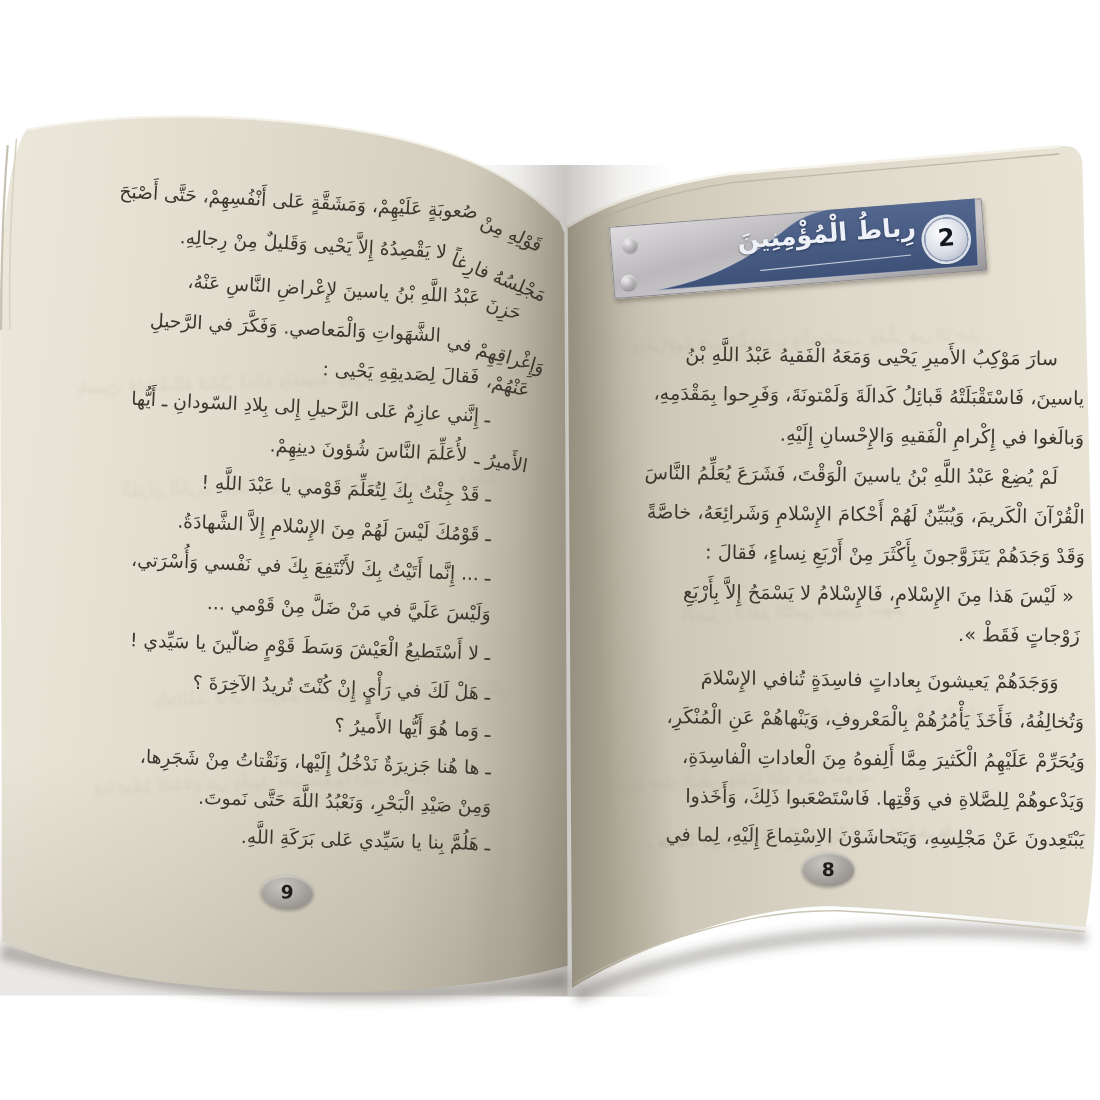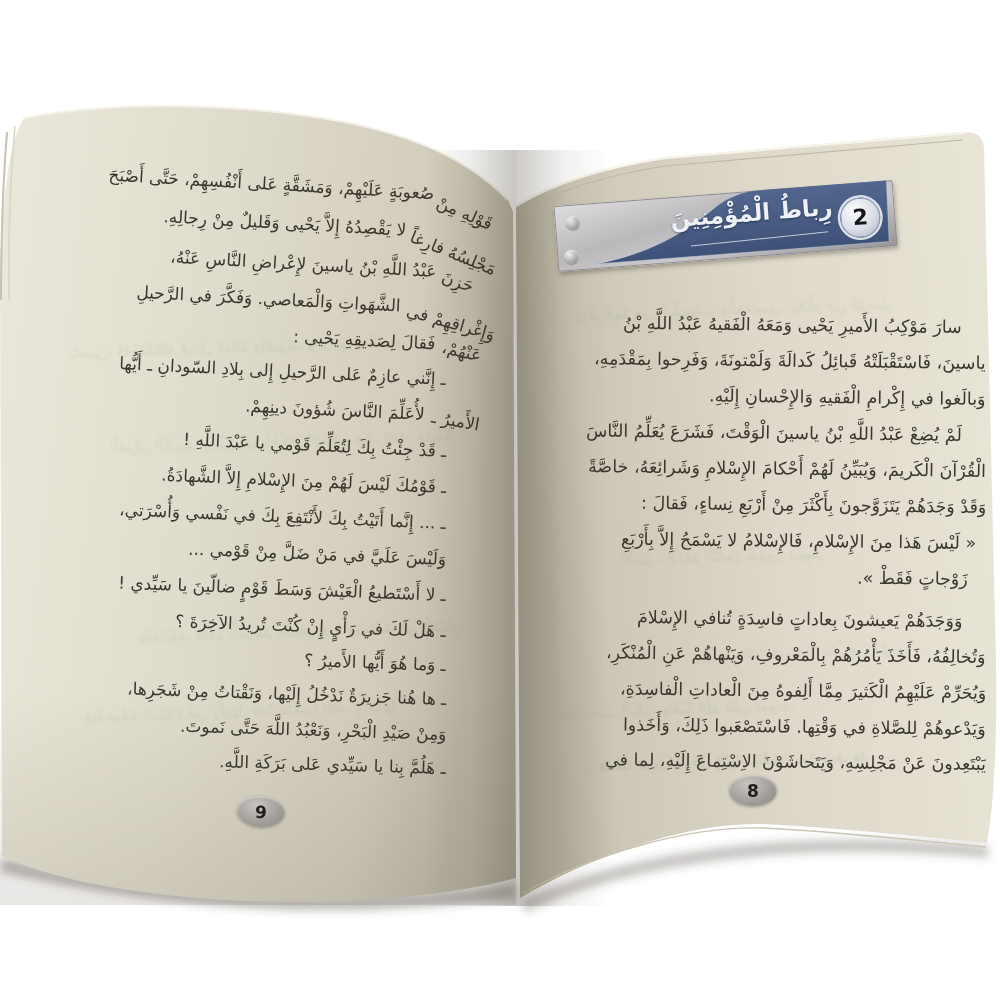--- a/index.html
+++ b/index.html
@@ -138,21 +138,21 @@
       <div class="tline left-line" style="right: 554px; top: 688px; transform: rotate(1.9deg);">ـ ها هُنا جَزيرَةٌ نَدْخُلُ إِلَيْها، وَنَقْتاتُ مِنْ شَجَرِها،</div>
       <div class="tline left-line" style="right: 554px; top: 723px; transform: rotate(1.8deg);">وَمِنْ صَيْدِ الْبَحْرِ، وَنَعْبُدُ اللَّهَ حَتَّى نَموتَ.</div>
       <div class="tline left-line" style="right: 554px; top: 757px; transform: rotate(1.7deg);">ـ هَلُمَّ بِنا يا سَيِّدي عَلى بَرَكَةِ اللَّهِ.</div>
       <div class="tline right-line" style="right: 38px; top: 316px; transform: rotate(0.7deg);">سارَ مَوْكِبُ الأَميرِ يَحْيى وَمَعَهُ الْفَقيهُ عَبْدُ اللَّهِ بْنُ</div>
       <div class="tline right-line" style="right: 14px; top: 352px; transform: rotate(0.7deg);">ياسينَ، فَاسْتَقْبَلَتْهُ قَبائِلُ كَدالَةَ وَلَمْتونَةَ، وَفَرِحوا بِمَقْدَمِهِ،</div>
       <div class="tline right-line" style="right: 14px; top: 388px; transform: rotate(0.7deg);">وَبالَغوا في إِكْرامِ الْفَقيهِ وَالإِحْسانِ إِلَيْهِ.</div>
       <div class="tline right-line" style="right: 38px; top: 424px; transform: rotate(0.7deg);">لَمْ يُضِعْ عَبْدُ اللَّهِ بْنُ ياسينَ الْوَقْتَ، فَشَرَعَ يُعَلِّمُ النَّاسَ</div>
       <div class="tline right-line" style="right: 14px; top: 460px; transform: rotate(0.7deg);">الْقُرْآنَ الْكَريمَ، وَيُبَيِّنُ لَهُمْ أَحْكامَ الإِسْلامِ وَشَرائِعَهُ، خاصَّةً</div>
       <div class="tline right-line" style="right: 14px; top: 496px; transform: rotate(0.7deg);">وَقَدْ وَجَدَهُمْ يَتَزَوَّجونَ بِأَكْثَرَ مِنْ أَرْبَعِ نِساءٍ، فَقالَ :</div>
       <div class="tline right-line" style="right: 24px; top: 532px; transform: rotate(0.7deg);">« لَيْسَ هَذا مِنَ الإِسْلامِ، فَالإِسْلامُ لا يَسْمَحُ إِلاَّ بِأَرْبَعِ</div>
-      <div class="tline right-line" style="right: 32px; top: 568px; transform: rotate(0.7deg);">زَوْجاتٍ فَقَطْ ».</div>
+      <div class="tline right-line" style="right: 18px; top: 568px; transform: rotate(0.7deg);">زَوْجاتٍ فَقَطْ ».</div>
       <div class="tline right-line" style="right: 38px; top: 610px; transform: rotate(0.7deg);">وَوَجَدَهُمْ يَعيشونَ بِعاداتٍ فاسِدَةٍ تُنافي الإِسْلامَ</div>
       <div class="tline right-line" style="right: 14px; top: 646px; transform: rotate(0.7deg);">وَتُخالِفُهُ، فَأَخَذَ يَأْمُرُهُمْ بِالْمَعْروفِ، وَيَنْهاهُمْ عَنِ الْمُنْكَرِ،</div>
       <div class="tline right-line" style="right: 14px; top: 682px; transform: rotate(0.7deg);">وَيُحَرِّمْ عَلَيْهِمُ الْكَثيرَ مِمَّا أَلِفوهُ مِنَ الْعاداتِ الْفاسِدَةِ،</div>
       <div class="tline right-line" style="right: 14px; top: 718px; transform: rotate(0.7deg);">وَيَدْعوهُمْ لِلصَّلاةِ في وَقْتِها. فَاسْتَصْعَبوا ذَلِكَ، وَأَخَذوا</div>
       <div class="tline right-line" style="right: 14px; top: 753px; transform: rotate(0.7deg);">يَبْتَعِدونَ عَنْ مَجْلِسِهِ، وَيَتَحاشَوْنَ الاِسْتِماعَ إِلَيْهِ، لِما في</div>
       <div class="bleed" style="left: 70px; top: 338px; opacity: 0.12;">ياسينَ، فَاسْتَقْبَلَتْهُ قَبائِلُ كَدالَةَ وَلَمْتونَةَ، وَفَرِحوا بِمَقْدَمِهِ،</div>
       <div class="bleed" style="left: 110px; top: 432px; opacity: 0.11;">الْقُرْآنَ الْكَريمَ، وَيُبَيِّنُ لَهُمْ أَحْكامَ الإِسْلامِ وَشَرائِعَهُ، خاصَّةً</div>
       <div class="bleed" style="left: 140px; top: 622px; opacity: 0.12;">وَتُخالِفُهُ، فَأَخَذَ يَأْمُرُهُمْ بِالْمَعْروفِ، وَيَنْهاهُمْ عَنِ الْمُنْكَرِ،</div>
       <div class="bleed" style="left: 85px; top: 702px; opacity: 0.11;">وَيَدْعوهُمْ لِلصَّلاةِ في وَقْتِها. فَاسْتَصْعَبوا ذَلِكَ، وَأَخَذوا</div>
       <div class="bleed" style="left: 575px; top: 300px; opacity: 0.11;">وَإِغْراقِهِمْ في الشَّهَواتِ وَالْمَعاصي. وَفَكَّرَ في الرَّحيلِ</div>

